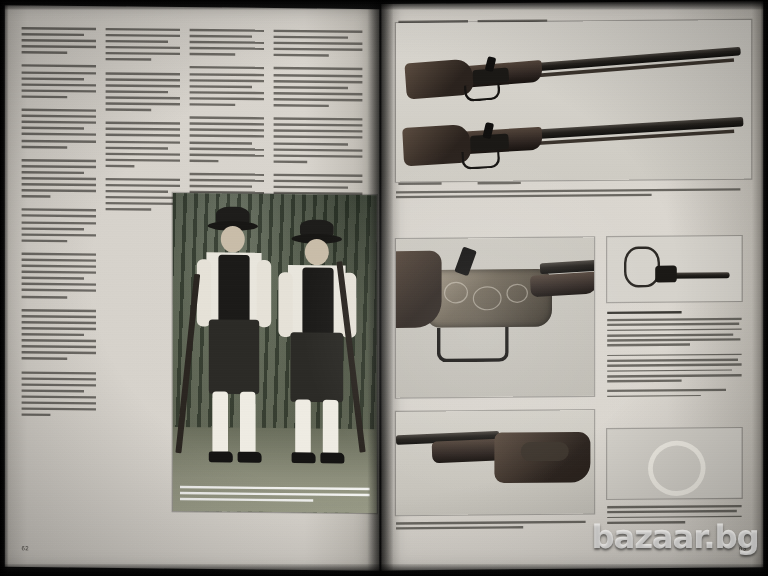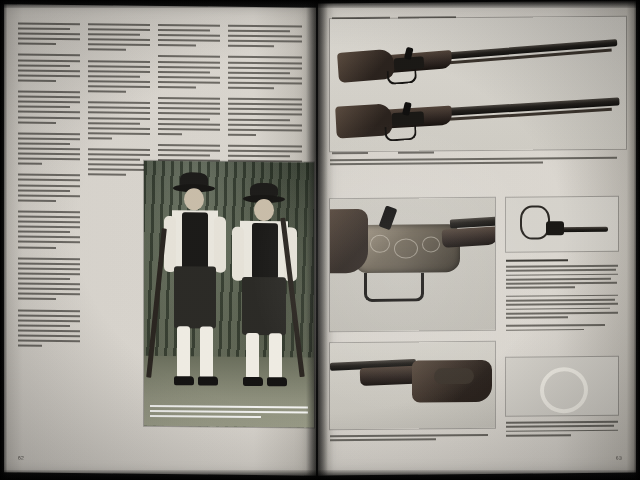--- a/index.html
+++ b/index.html
@@ -767,13 +767,16 @@
 
   <div class="edge-top"></div>
   <div class="edge-bottom"></div>
   <div class="edge-left"></div>
   <div class="edge-right"></div>
 
   <div class="flash"></div>
   <div class="vignette"></div>
   <div class="grain"></div>
 
+  <div class="watermark">
+    <span>bazaar</span><span class="dot">.</span><span class="tld">bg</span>
+  </div>
 </div>
 
 </body></html>

